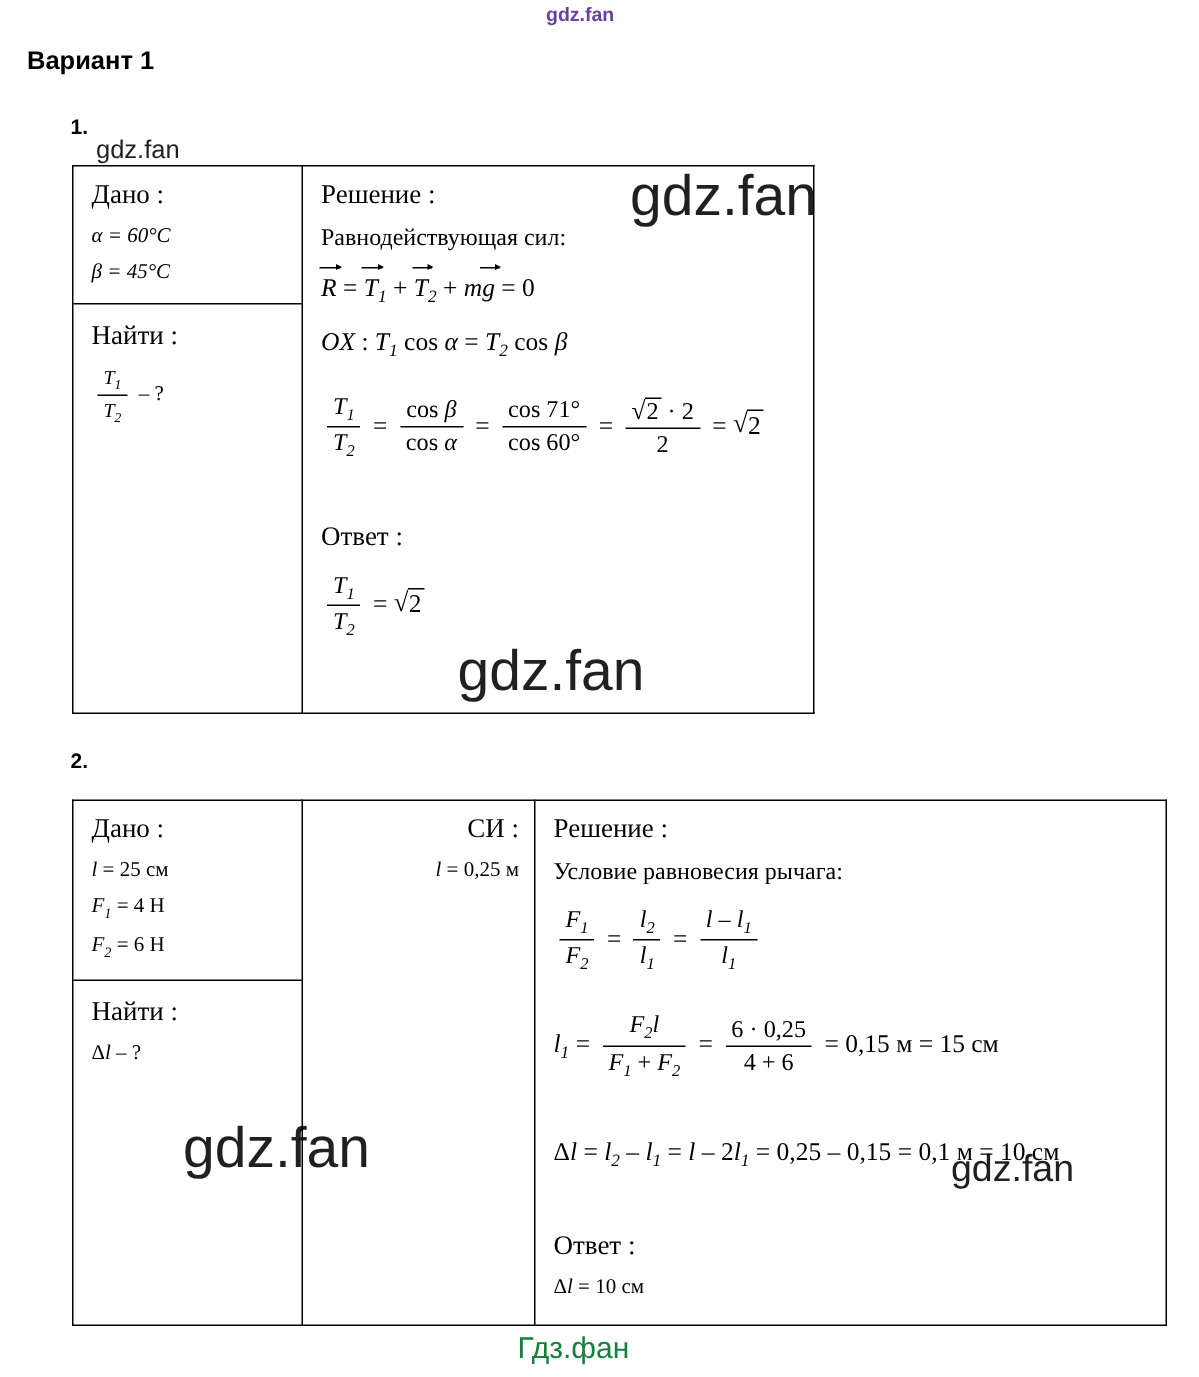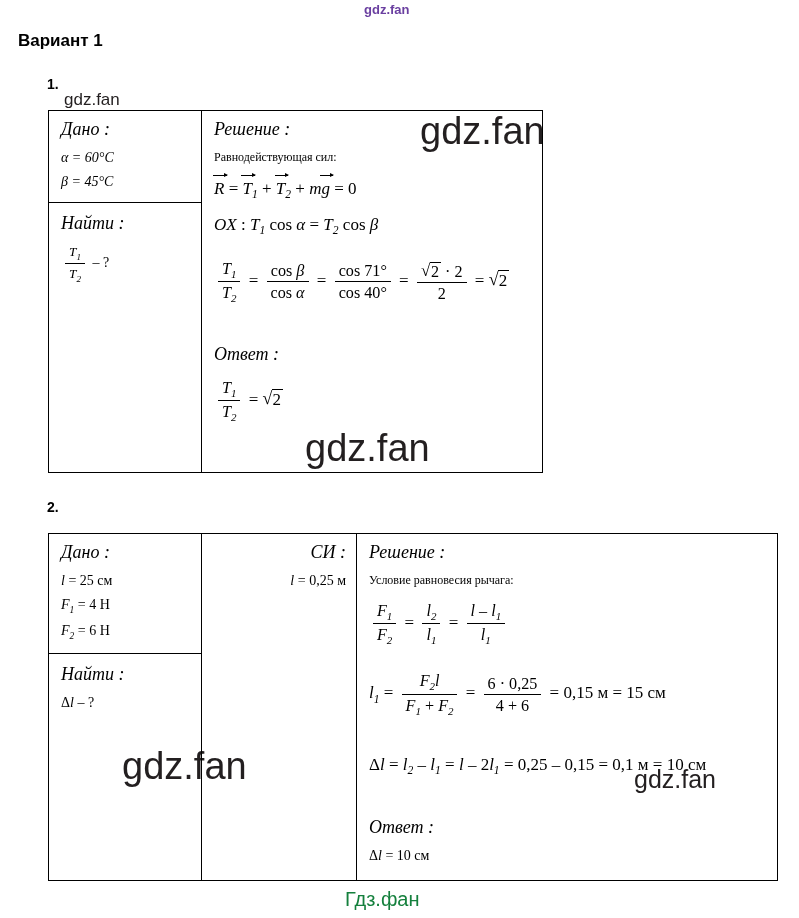--- a/index.html
+++ b/index.html
@@ -92,32 +92,31 @@
     vertical-align: top;
     padding: 8px 10px 8px 12px;
   }
   #table1 { top: 110px; left: 48px; width: 495px; }
   #table2 { top: 533px; left: 48px; width: 730px; }
 
   .c-given  { width: 130px; }
   .c-si     { width: 132px; text-align: right; }
 
   .lbl {
-    font-style: italic;
     font-size: 18px;
     margin-bottom: 10px;
   }
   .line {
     font-size: 14px;
     margin: 8px 0;
     white-space: nowrap;
   }
   .line-it { font-style: italic; }
   .txt {
-    font-size: 12px;
+    font-size: 16px;
     margin: 6px 0 10px 0;
   }
   .sp-big { margin-top: 40px; }
 
   
   .it { font-style: italic; }
   .sub {
     font-size: 0.68em;
     vertical-align: sub;
     font-style: italic;
@@ -225,21 +224,21 @@
         <span class="vec">R</span> = <span class="vec">T</span><span class="sub">1</span> + <span class="vec">T</span><span class="sub">2</span> + <span class="it">m</span><span class="vec">g</span> = 0
       </div>
       <div class="eqrow">
         <span class="it">OX</span> : <span class="it">T</span><span class="sub">1</span> cos<span class="it"> α</span> = <span class="it">T</span><span class="sub">2</span> cos<span class="it"> β</span>
       </div>
       <div class="eqrow" style="margin-top:22px;">
         <span class="frac"><span class="num"><span class="it">T</span><span class="sub">1</span></span><span class="den"><span class="it">T</span><span class="sub">2</span></span></span>
         =
         <span class="frac"><span class="num">cos<span class="it"> β</span></span><span class="den">cos<span class="it"> α</span></span></span>
         =
-        <span class="frac"><span class="num">cos 71°</span><span class="den">cos 40°</span></span>
+        <span class="frac"><span class="num">cos 71°</span><span class="den">cos 60°</span></span>
         =
         <span class="frac"><span class="num"><span class="sqrt"><span>2</span></span> · 2</span><span class="den">2</span></span>
         = <span class="sqrt"><span>2</span></span>
       </div>
       <div class="lbl sp-big">Ответ :</div>
       <div class="eqrow">
         <span class="frac"><span class="num"><span class="it">T</span><span class="sub">1</span></span><span class="den"><span class="it">T</span><span class="sub">2</span></span></span>
         = <span class="sqrt"><span>2</span></span>
       </div>
       <div style="height:26px;"></div>

